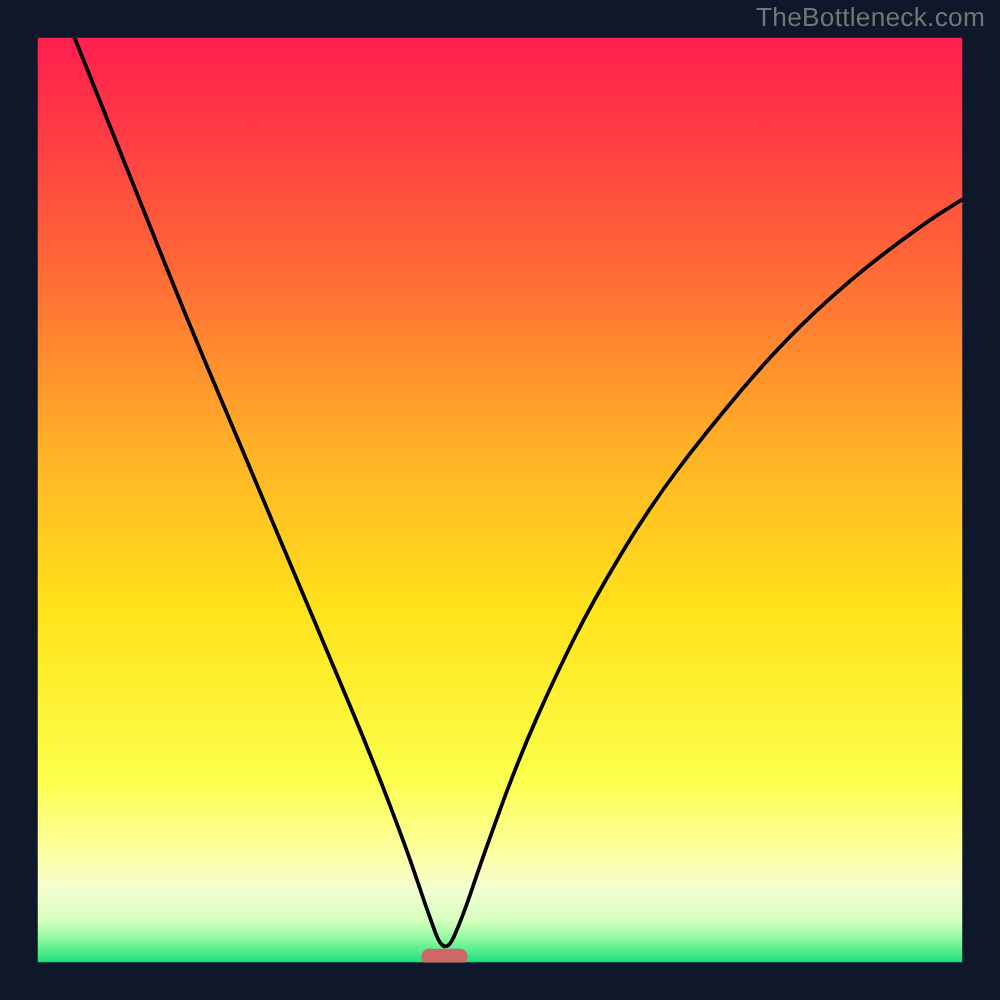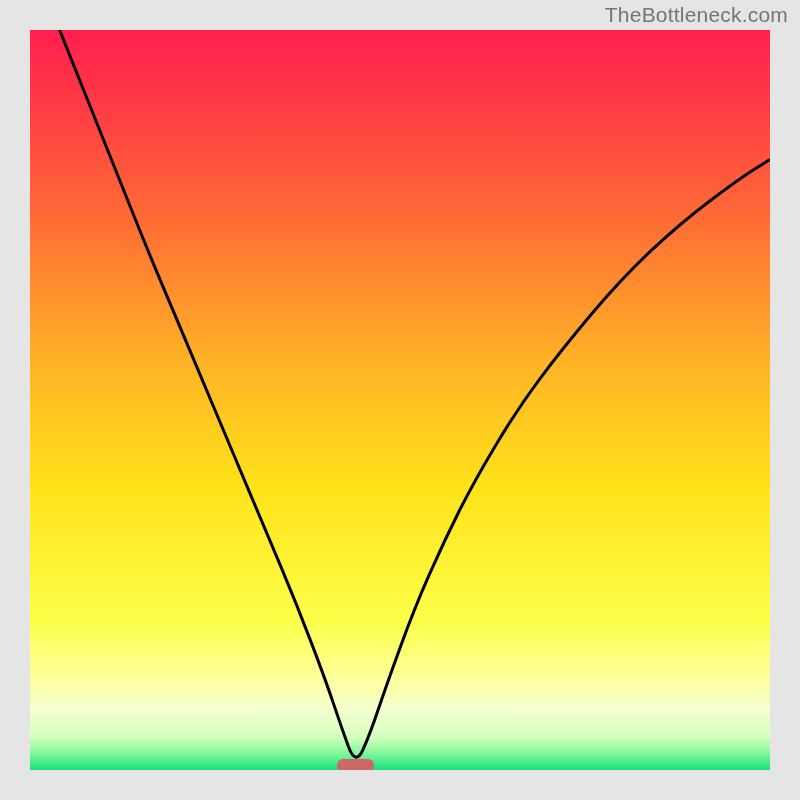--- a/index.html
+++ b/index.html
@@ -8,21 +8,21 @@
     width: 800px;
     height: 800px;
     overflow: hidden;
     background: #000;
     font-family: Arial, Helvetica, sans-serif;
   }
   .frame {
     position: relative;
     width: 800px;
     height: 800px;
-    background: #e5e5e5;
+    background: #0f172a;
   }
   .watermark {
     position: absolute;
     top: 3px;
     right: 12px;
     color: #757575;
     font-size: 21px;
     font-weight: 500;
     letter-spacing: 0.2px;
     z-index: 10;

